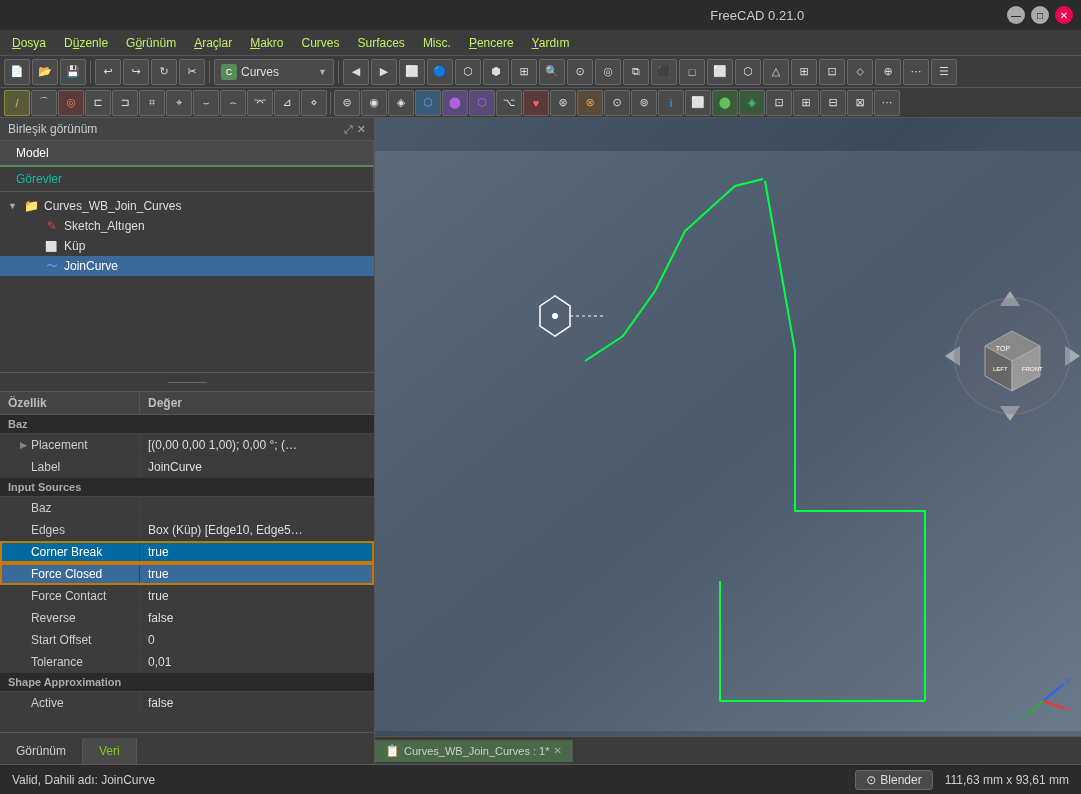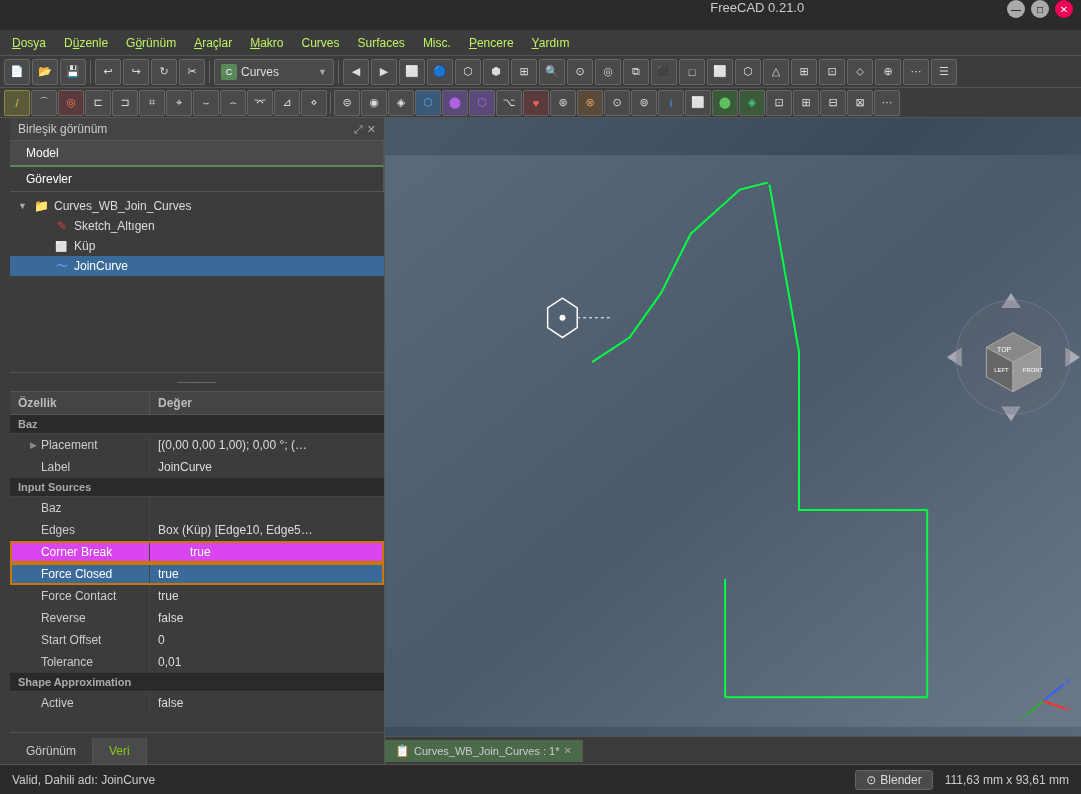--- a/index.html
+++ b/index.html
@@ -3,20 +3,21 @@
   <meta charset="utf-8">
   <style>
     * { box-sizing: border-box; margin: 0; padding: 0; }
     body { font-family: 'Segoe UI', Arial, sans-serif; font-size: 12px; background: #3c3c3c; color: #ddd; width: 1081px; height: 794px; overflow: hidden; }
 
     
     #titlebar {
       background: #2b2b2b;
       height: 30px;
       display: flex;
+      align-items: center;
       justify-content: space-between;
       padding: 0 8px;
       color: #ccc;
       font-size: 13px;
     }
     #titlebar .title { flex: 1; text-align: center; }
     #titlebar .win-controls { display: flex; gap: 6px; }
     .win-btn {
       width: 18px; height: 18px; border-radius: 50%; border: none; cursor: pointer;
       display: flex; align-items: center; justify-content: center; font-size: 10px;
@@ -113,21 +114,21 @@
     .tab-bar {
       display: flex;
       background: #3c3c3c;
       border-bottom: 1px solid #555;
       flex-direction: column;
     }
     .tab {
       padding: 5px 16px;
       cursor: pointer;
       font-size: 12px;
-      color: #ffffff;
+      color: #14b8a6;
       border-right: 1px solid #555;
     }
     .tab.active {
       background: #4a4a4a;
       color: #fff;
       border-bottom: 2px solid #5a8a5a;
     }
 
     
     .tree-section {
@@ -402,21 +403,21 @@
   <div class="tb-btn">⬜</div>
   <div class="tb-btn" style="background:#3a5a3a; color:#60c060;">⬤</div>
   <div class="tb-btn" style="background:#3a5a3a; color:#40c080;">◈</div>
   <div class="tb-btn">⊡</div>
   <div class="tb-btn">⊞</div>
   <div class="tb-btn">⊟</div>
   <div class="tb-btn">⊠</div>
   <div class="tb-btn">⋯</div>
 </div>
 
-<div id="main" style="height: calc(794px - 30px - 26px - 32px - 30px - 30px); display:flex;margin-left:10px;">
+<div id="main" style="height: calc(794px - 30px - 26px - 32px - 30px - 30px); display:flex;">
 
   <div id="left-panel">
 
     <div class="panel-header">
       <span class="panel-title">Birleşik görünüm</span>
       <div class="panel-controls">
         <button class="panel-ctrl-btn">⤢</button>
         <button class="panel-ctrl-btn">✕</button>
       </div>
     </div>
@@ -488,21 +489,21 @@
       </div>
       <div class="prop-row">
         <div class="prop-name">
           <span class="expand-arrow" style="visibility:hidden;">▶</span>
           <span>Edges</span>
         </div>
         <div class="prop-value">Box (Küp) [Edge10, Edge5…</div>
       </div>
 
 
-      <div class="prop-row" style="background:#d946ef; outline: 2px solid #c87800; outline-offset:-2px;gap:32px;">
+      <div class="prop-row" style="background:#0369a1; outline: 2px solid #c87800; outline-offset:-2px;">
         <div class="prop-name" style="color:#fff;">
           <span class="expand-arrow" style="visibility:hidden;">▶</span>
           <span>Corner Break</span>
         </div>
         <div class="prop-value" style="color:#fff;">true</div>
       </div>
 
       <div class="prop-row" style="background:#3a6a9a; outline: 2px solid #c87800; outline-offset:-2px;">
         <div class="prop-name" style="color:#fff;">
           <span class="expand-arrow" style="visibility:hidden;">▶</span>

